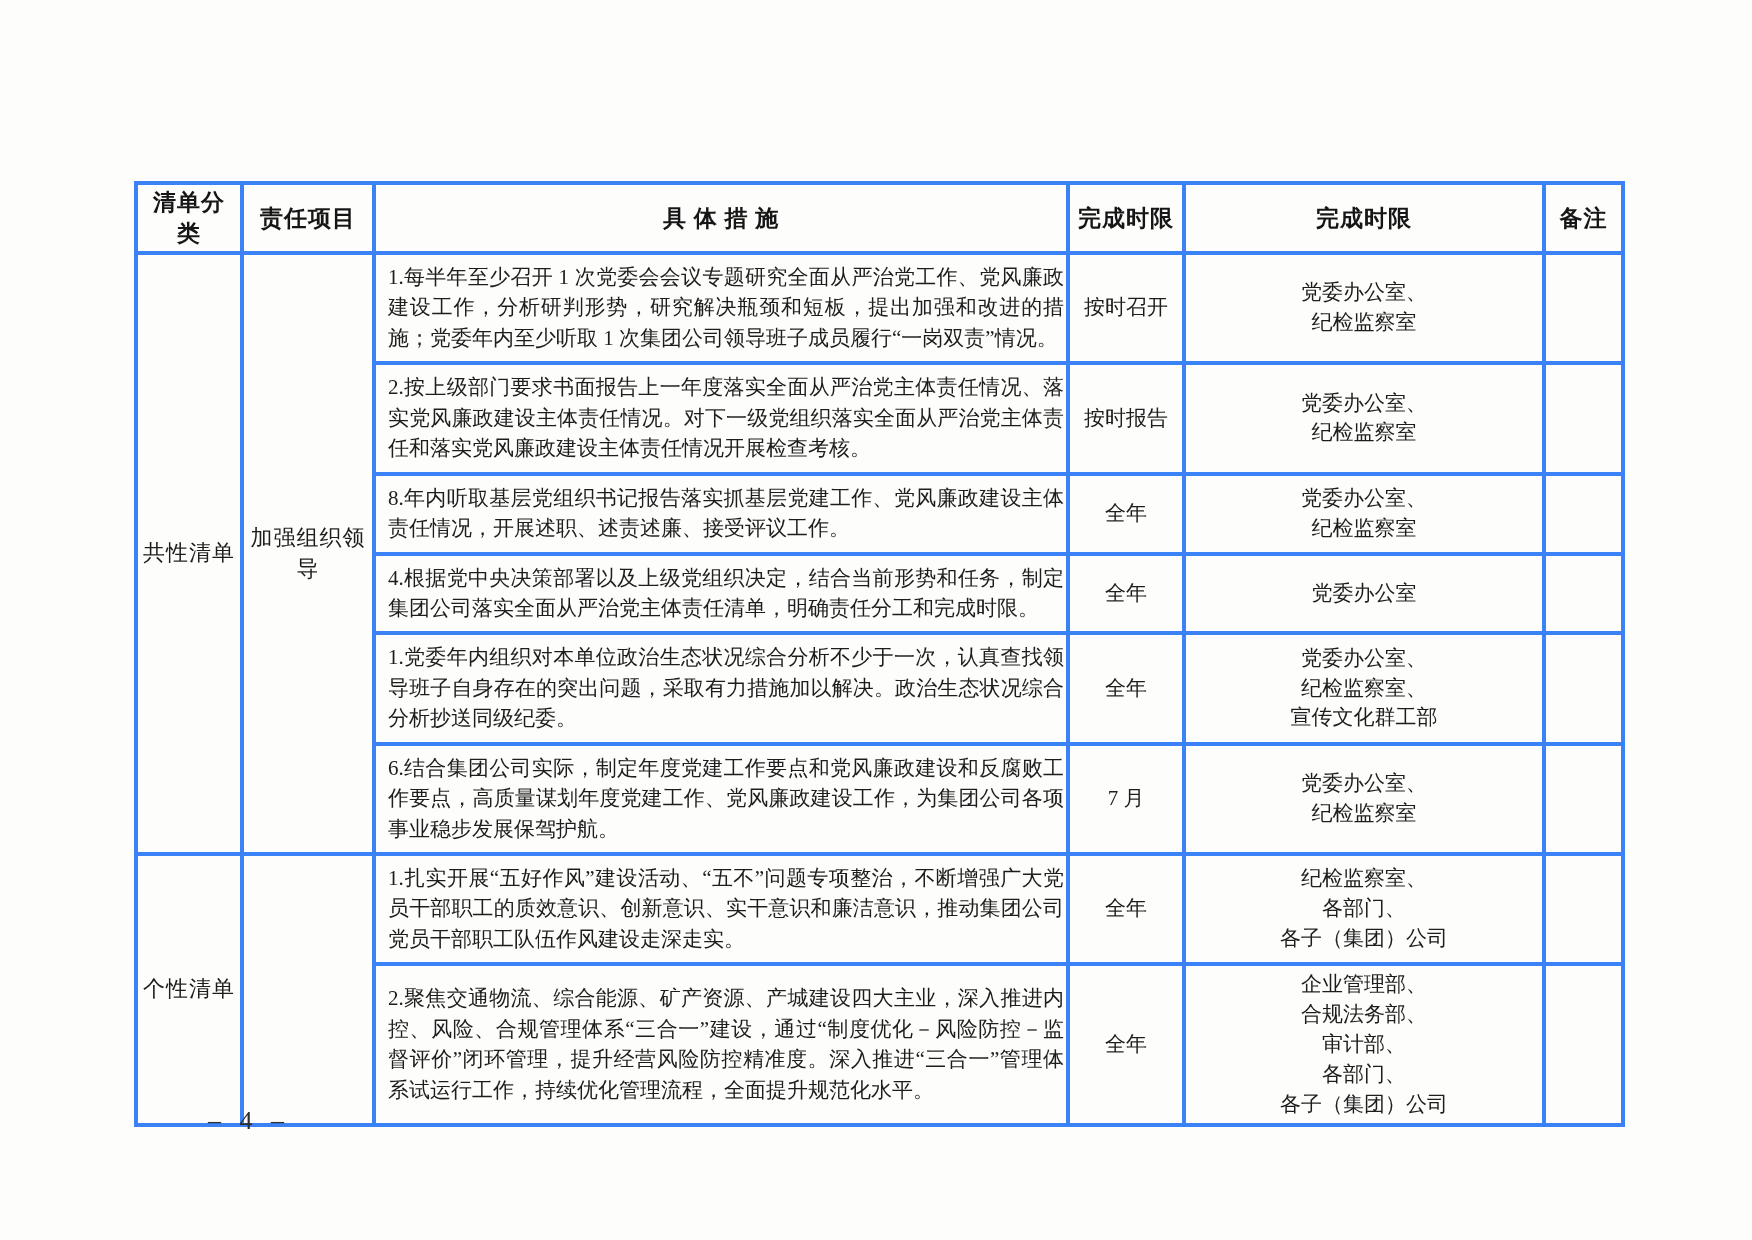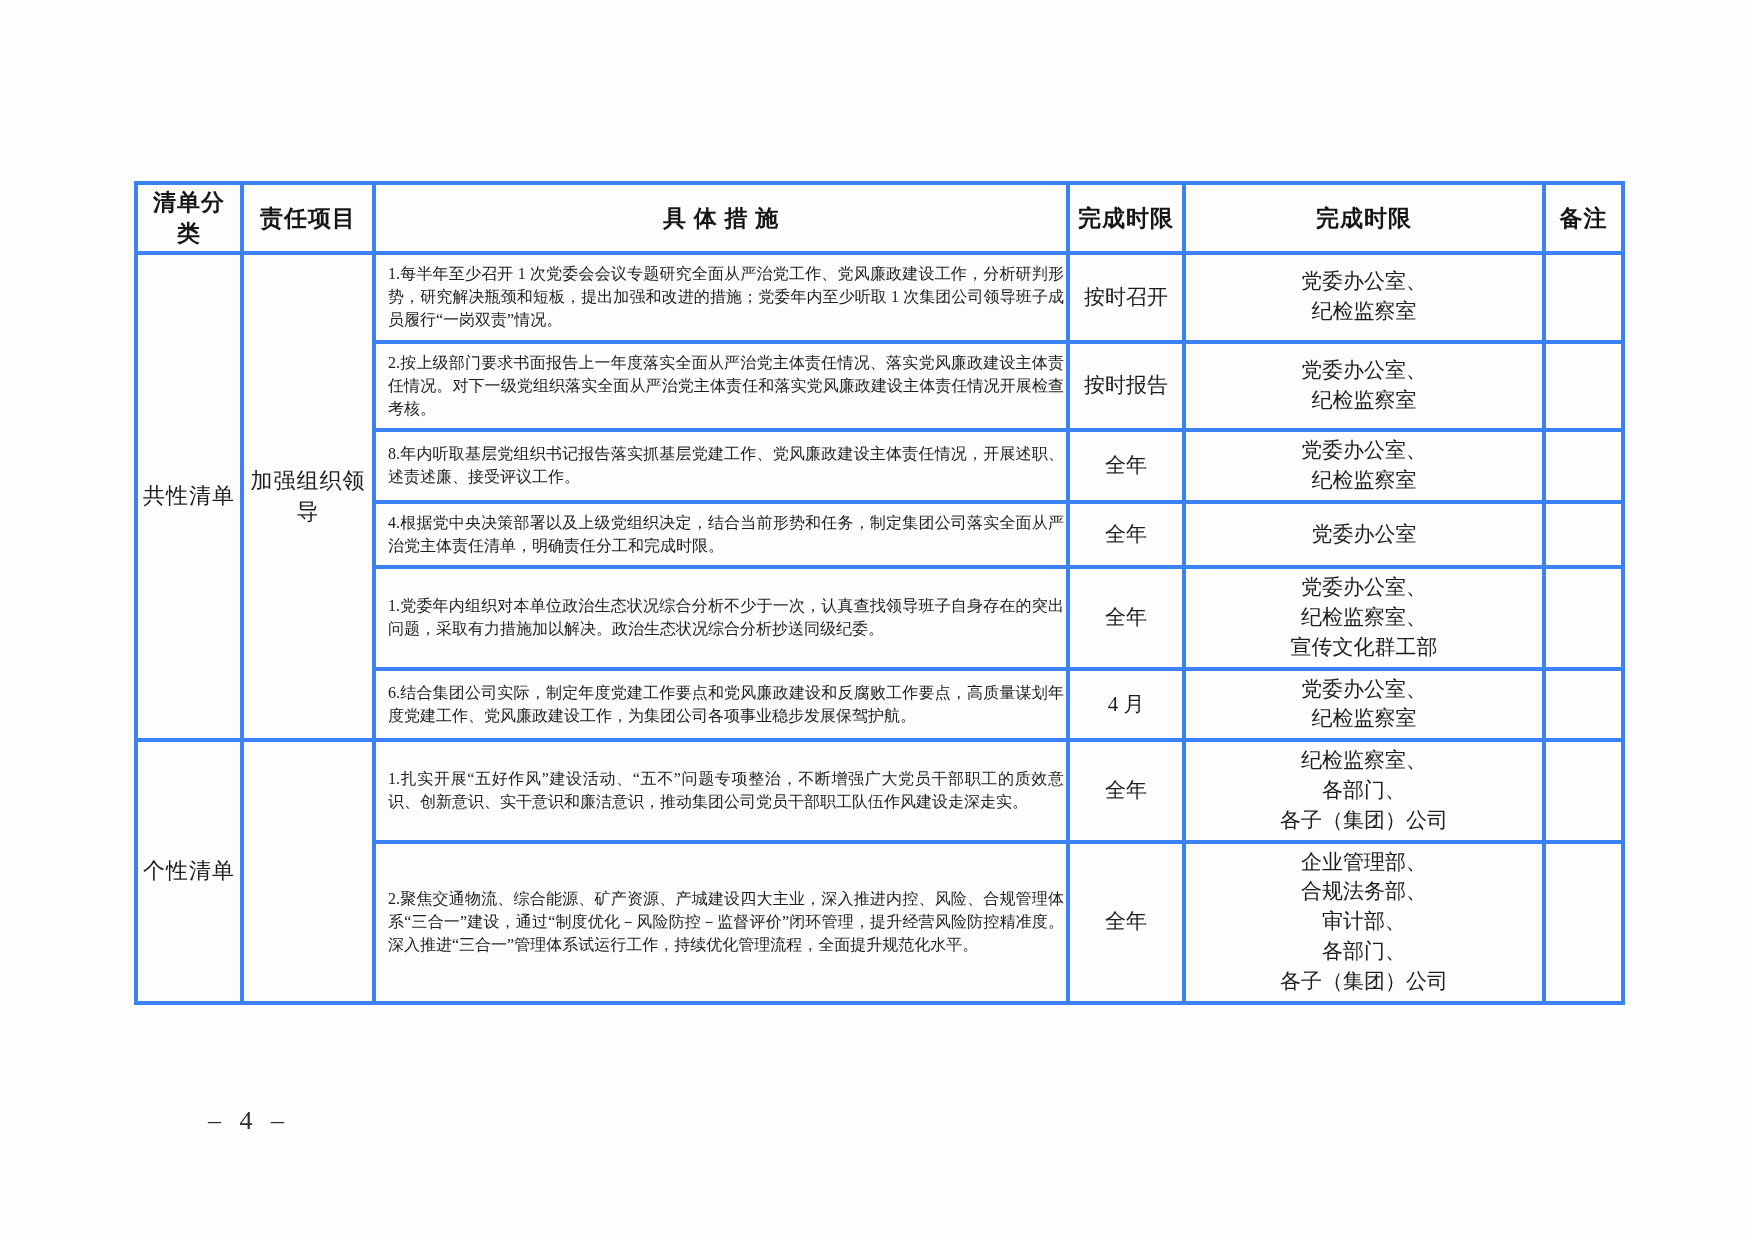--- a/index.html
+++ b/index.html
@@ -10,21 +10,21 @@
   table.doc{
     position:absolute;left:134px;top:181px;width:1487px;
     border-collapse:collapse;table-layout:fixed;
   }
   .doc th,.doc td{border:4px solid #3b82f6;background:transparent;}
   .doc th{
     font-size:23px;font-weight:bold;height:44px;padding:2px 4px;
     text-align:center;vertical-align:middle;letter-spacing:1px;color:#161616;
   }
   td.measure{
-    font-size:16px;line-height:1.45;padding:7px 2px 8px 12px;
+    font-size:21px;line-height:1.45;padding:7px 2px 8px 12px;
     text-align:justify;vertical-align:middle;
   }
   td.center{
     text-align:center;vertical-align:middle;font-size:21px;line-height:1.4;
     padding:4px 2px;
   }
   td.cat{font-size:22px;letter-spacing:1px;}
   .unit-line{line-height:1.42;}
   .page-number{
     position:absolute;left:208px;top:1106px;font-size:26px;color:#2e2e2e;
@@ -98,21 +98,21 @@
           <td class="center">全年</td>
           <td class="center">
             <div class="unit-line">党委办公室、</div>
             <div class="unit-line">纪检监察室、</div>
             <div class="unit-line">宣传文化群工部</div>
           </td>
           <td class="center"></td>
         </tr>
         <tr>
           <td class="measure">6.结合集团公司实际，制定年度党建工作要点和党风廉政建设和反腐败工作要点，高质量谋划年度党建工作、党风廉政建设工作，为集团公司各项事业稳步发展保驾护航。</td>
-          <td class="center">4 月</td>
+          <td class="center">7 月</td>
           <td class="center">
             <div class="unit-line">党委办公室、</div>
             <div class="unit-line">纪检监察室</div>
           </td>
           <td class="center"></td>
         </tr>
         <tr>
           <td class="center cat" rowspan="2">个性清单</td>
           <td class="center cat" rowspan="2"></td>
           <td class="measure">1.扎实开展“五好作风”建设活动、“五不”问题专项整治，不断增强广大党员干部职工的质效意识、创新意识、实干意识和廉洁意识，推动集团公司党员干部职工队伍作风建设走深走实。</td>

